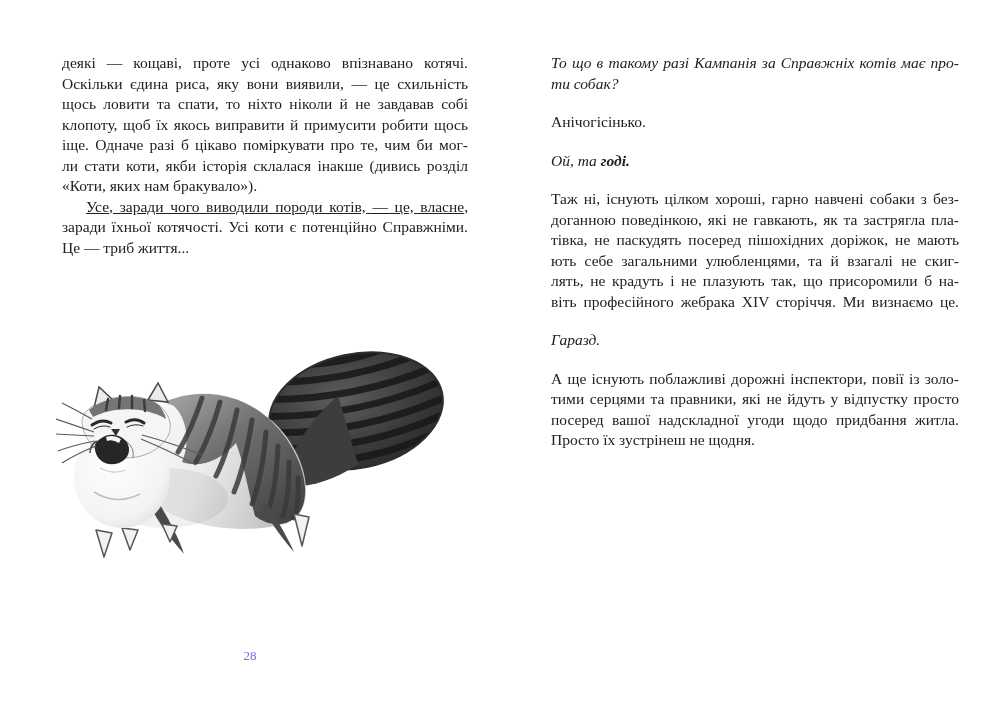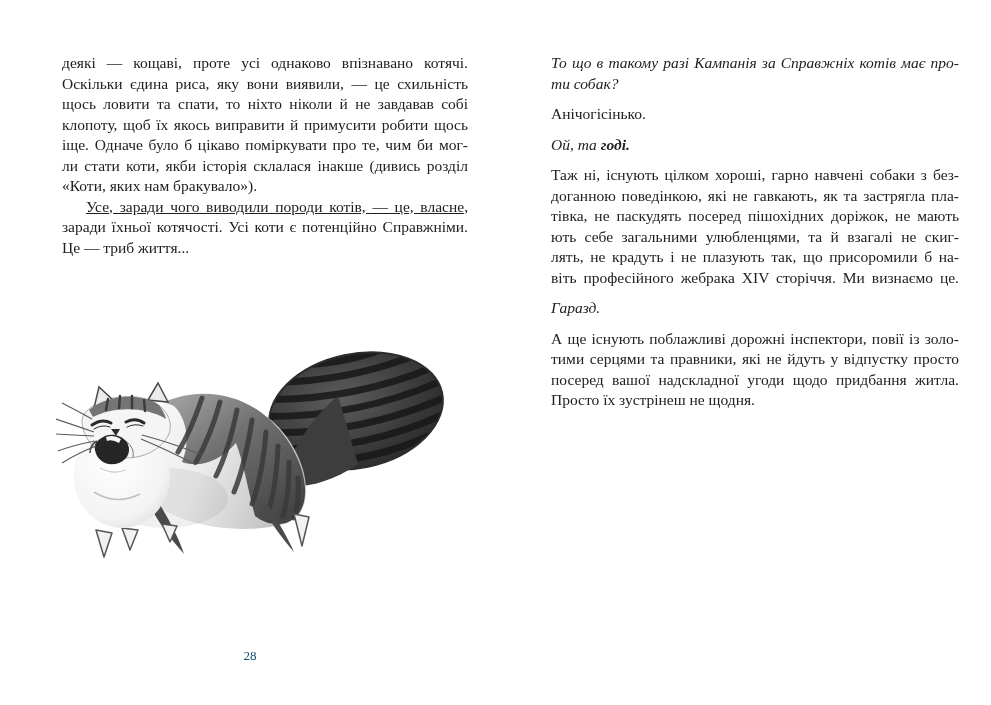--- a/index.html
+++ b/index.html
@@ -15,42 +15,42 @@
   .col-right { left: 551px; top: 53px; width: 408px; }
   .line {
     height: 20.5px; line-height: 20.5px;
     font-size: 15.5px;
     text-align: justify;
     overflow: hidden;
     white-space: normal;
   }
   .j { text-align-last: justify; }
   .indent { text-indent: 24px; text-decoration: underline; }
-  .para { margin-top: 10px; }
+  .para { margin-top: 18px; }
   .para:first-child { margin-top: 0; }
   .ital .line, .ital { font-style: italic; }
   .bold { font-weight: bold; }
   .page-number {
     position: absolute; left: 45px; top: 648px; width: 410px;
-    text-align: center; font-size: 13px; color: #0c4a6e;
+    text-align: center; font-size: 13px; color: #8b5cf6;
   }
   .cat-wrap { position: absolute; left: 56px; top: 340px; width: 410px; height: 235px; }
 </style>
 </head>
 <body>
 
 <div class="spread">
 
   <div class="col col-left">
     <div>
       <div class="line j">деякі — кощаві, проте усі однаково впізнавано котячі.</div>
       <div class="line j">Оскільки єдина риса, яку вони виявили, — це схильність</div>
       <div class="line j">щось ловити та спати, то ніхто ніколи й не завдавав собі</div>
       <div class="line j">клопоту, щоб їх якось виправити й примусити робити щось</div>
-      <div class="line j">іще. Одначе було б цікаво поміркувати про те, чим би мог-</div>
+      <div class="line j">іще. Одначе разі б цікаво поміркувати про те, чим би мог-</div>
       <div class="line j">ли стати коти, якби історія склалася інакше (дивись розділ</div>
       <div class="line">«Коти, яких нам бракувало»).</div>
     </div>
     <div>
       <div class="line j indent">Усе, заради чого виводили породи котів, — це, власне,</div>
       <div class="line j">заради їхньої котячості. Усі коти є потенційно Справжніми.</div>
       <div class="line">Це — триб життя...</div>
     </div>
   </div>
 

